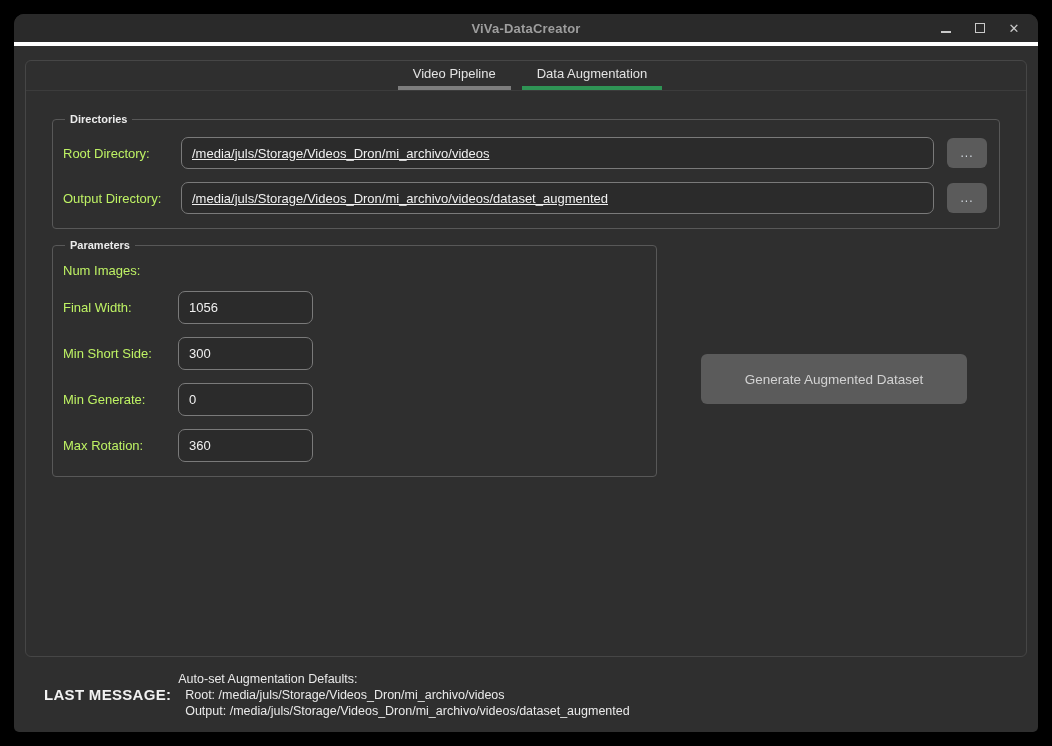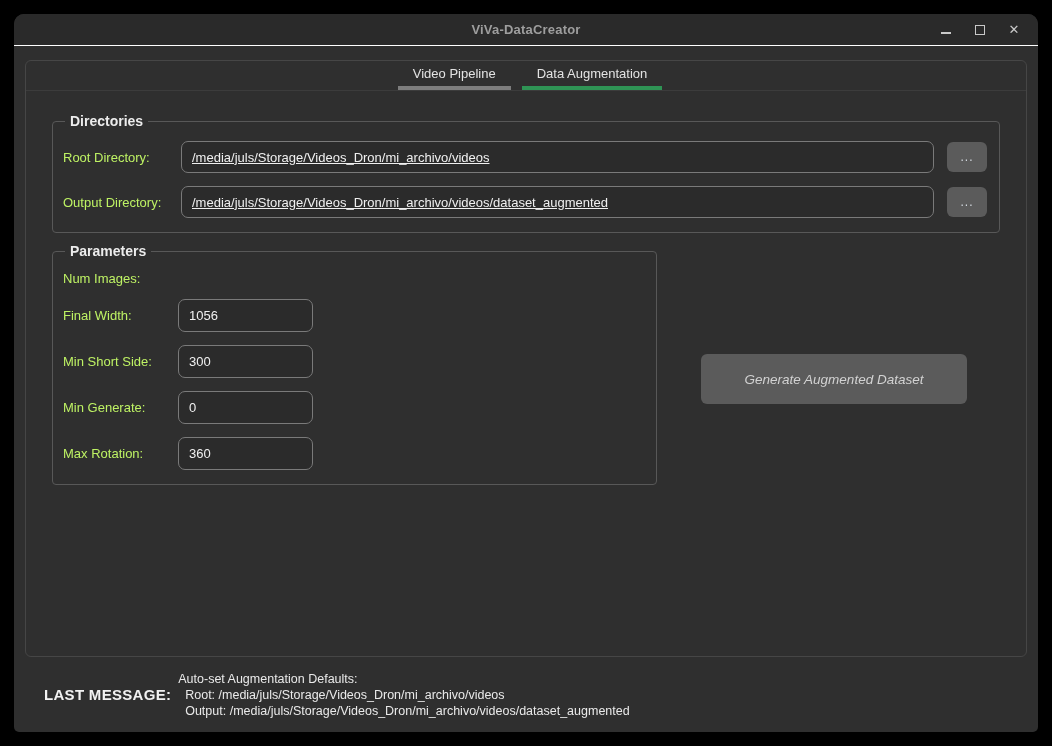--- a/index.html
+++ b/index.html
@@ -18,21 +18,21 @@
     border-radius: 10px 10px 5px 5px;
     overflow: hidden;
     display: flex;
     flex-direction: column;
   }
   
   .titlebar {
     flex: none;
     height: 32px;
     background: #2a2a2a;
-    border-bottom: 1px solid #ffffff;
+    border-bottom: 4px solid #ffffff;
     position: relative;
     display: flex;
     align-items: center;
     justify-content: center;
   }
   .titlebar .title {
     color: #9e9e9e;
     font-size: 13px;
     font-weight: 700;
     letter-spacing: 0.2px;
@@ -100,21 +100,21 @@
     padding: 12px 26px 0 26px;
   }
   
   fieldset.group {
     border: 1px solid #585858;
     border-radius: 4px;
     padding: 12px 12px 14px 10px;
     margin-top: 10px;
   }
   fieldset.group legend {
-    font-size: 14px;
+    font-size: 11px;
     font-weight: 700;
     color: #ececec;
     padding: 0 5px;
     margin-left: 2px;
   }
   .row {
     display: flex;
     align-items: center;
   }
   .row + .row { margin-top: 13px; }
@@ -161,21 +161,20 @@
     position: absolute;
     left: 675px; top: 263px;
     width: 266px; height: 50px;
     background: #5b5b5b;
     border: none;
     border-radius: 6px;
     color: #d2d2d2;
     font-size: 13.5px;
     font-family: "Liberation Sans", sans-serif;
     cursor: default;
-    font-style: italic;
   }
   
   .statusbar {
     flex: 1;
     display: flex;
     align-items: center;
     padding-left: 19px;
   }
   .status-label {
     font-size: 15px;

